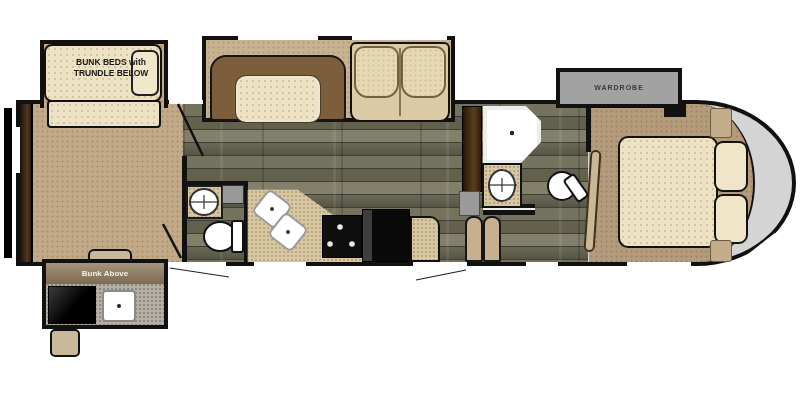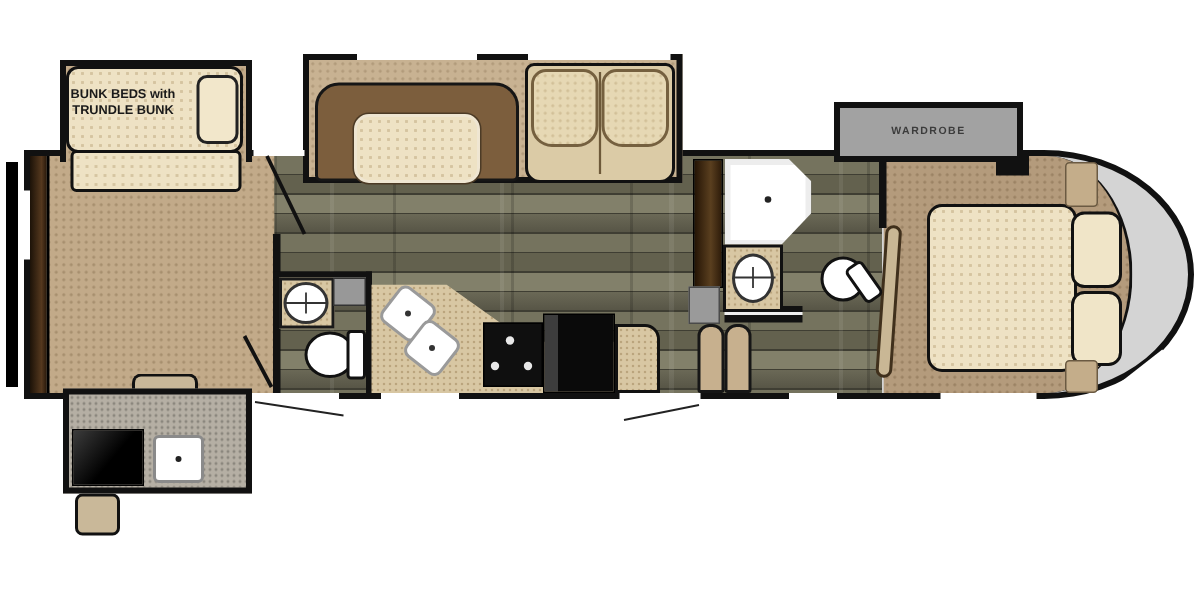--- a/index.html
+++ b/index.html
@@ -45,23 +45,23 @@
               border-radius:0 58px 58px 0 / 0 80px 80px 0"></div>
 
   <div class="abs" style="left:20px;top:104px;width:13px;height:158px;border-right:2px solid #000;
               background:linear-gradient(90deg,#1c1208,#55381e 70%,#2a1a0c)"></div>
   <div class="abs white" style="left:16px;top:127px;width:4px;height:46px"></div>
   <div class="abs" style="left:4px;top:108px;width:8px;height:150px;background:#000"></div>
 
   <div class="abs carpet" style="left:40px;top:40px;width:128px;height:68px;border:4px solid #111;border-bottom:none"></div>
   <div class="abs cream" style="left:44px;top:44px;width:118px;height:58px;border:2px solid #111;border-radius:8px"></div>
   <div class="abs" style="left:131px;top:50px;width:28px;height:46px;border:2px solid #222;border-radius:7px;background:#f2e7cb"></div>
-  <div class="abs lbl" style="left:34px;top:57px;width:96px;height:36px;font-size:8.5px;line-height:11px">
+  <div class="abs lbl" style="left:63px;top:57px;width:96px;height:36px;font-size:8.5px;line-height:11px">
     <span style="display:block">BUNK BEDS with</span>
-    <span style="display:block">TRUNDLE BUNK</span>
+    <span style="display:block">TRUNDLE BELOW</span>
   </div>
   <div class="abs cream" style="left:47px;top:100px;width:114px;height:28px;border:2px solid #111;border-radius:4px"></div>
 
   <div class="abs" style="left:202px;top:36px;width:253px;height:86px;border:4px solid #111;
               background-color:#c8b292;background-image:radial-gradient(rgba(96,72,40,.22) .8px,transparent 1.2px);background-size:5px 5px"></div>
   <div class="abs white" style="left:238px;top:36px;width:80px;height:4px"></div>
   <div class="abs white" style="left:352px;top:36px;width:95px;height:4px"></div>
   <div class="abs" style="left:210px;top:55px;width:136px;height:66px;background:#7c5e3d;border:2px solid #161616;
               border-radius:16px 16px 4px 4px"></div>
   <div class="abs cream" style="left:236px;top:76px;width:84px;height:46px;border:2px solid #efe6d2;box-shadow:0 0 0 1px #4c3b26;
@@ -123,20 +123,23 @@
   <div class="abs cream" style="left:618px;top:136px;width:100px;height:112px;border:2px solid #111;border-radius:10px"></div>
   <div class="abs" style="left:714px;top:141px;width:34px;height:51px;background:#f0e5c8;border:2px solid #111;border-radius:9px"></div>
   <div class="abs" style="left:714px;top:194px;width:34px;height:50px;background:#f0e5c8;border:2px solid #111;border-radius:9px"></div>
   <div class="abs" style="left:710px;top:108px;width:22px;height:30px;background:#c4ad8a;border:1px solid #6b5a42;border-radius:3px"></div>
   <div class="abs" style="left:710px;top:240px;width:22px;height:22px;background:#c4ad8a;border:1px solid #6b5a42;border-radius:3px"></div>
 
   <div class="abs" style="left:88px;top:249px;width:44px;height:14px;background:#c9b899;border:2px solid #111;
               border-bottom:none;border-radius:6px 6px 0 0"></div>
   <div class="abs" style="left:50px;top:329px;width:30px;height:28px;background:#c9b899;border:2px solid #111;border-radius:5px"></div>
   <div class="abs outdoor" style="left:42px;top:259px;width:126px;height:70px;border:4px solid #111"></div>
+  <div class="abs" style="left:46px;top:263px;width:118px;height:21px;background:linear-gradient(180deg,#a4947b,#7d6a52)">
+    <div style="width:100%;height:100%;line-height:21px;text-align:center;font-size:8px;font-weight:bold;color:#f4efe6">Bunk Above</div>
+  </div>
   <div class="abs" style="left:48px;top:286px;width:48px;height:38px;border:1px solid #000;
               background:linear-gradient(130deg,#3c3c3c,#000 55%)"></div>
   <div class="abs" style="left:102px;top:290px;width:34px;height:32px;background:#fff;border:2px solid #8a8a8a;border-radius:4px"></div>
 
   <div class="abs white" style="left:169px;top:100px;width:34px;height:4px"></div>
   <div class="abs white" style="left:168px;top:262px;width:58px;height:4px"></div>
   <div class="abs white" style="left:254px;top:262px;width:52px;height:4px"></div>
   <div class="abs white" style="left:413px;top:262px;width:54px;height:4px"></div>
   <div class="abs white" style="left:526px;top:262px;width:32px;height:4px"></div>
   <div class="abs white" style="left:627px;top:262px;width:64px;height:4px"></div>

